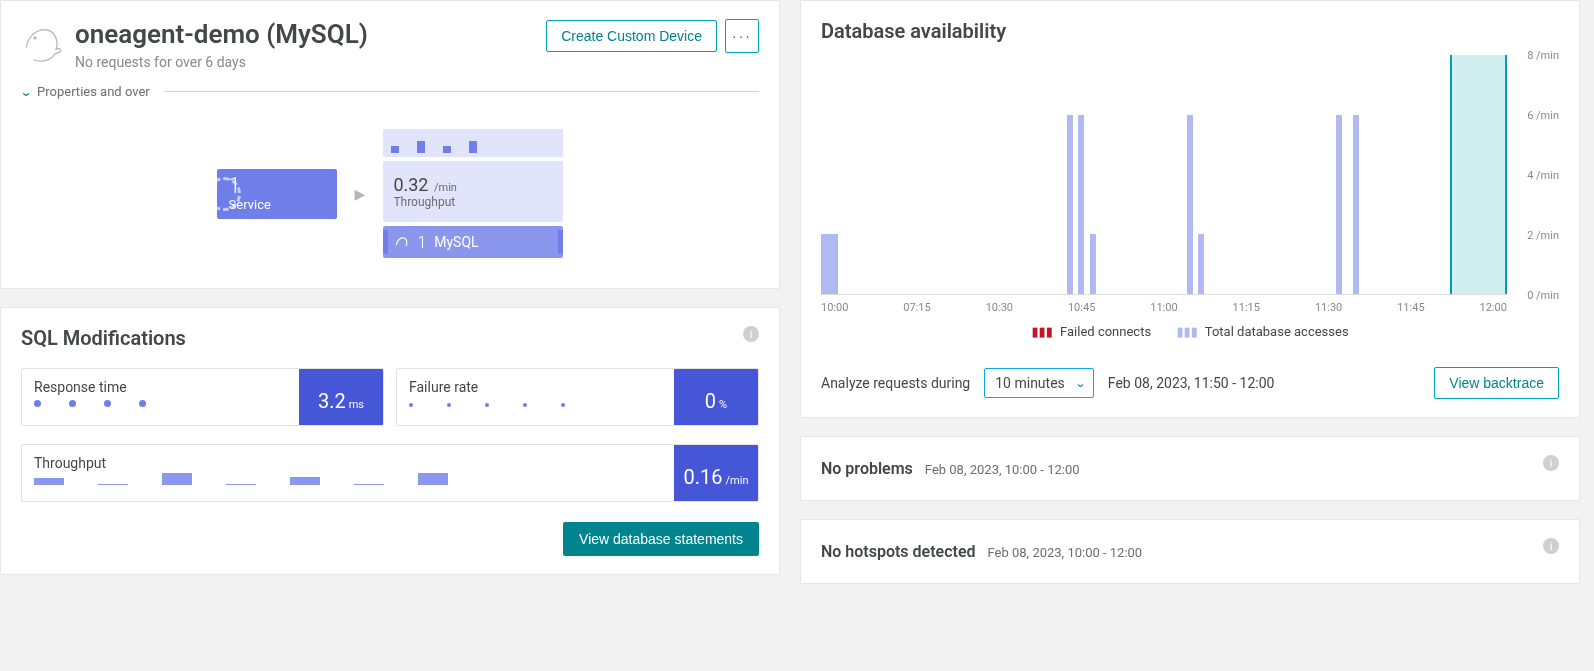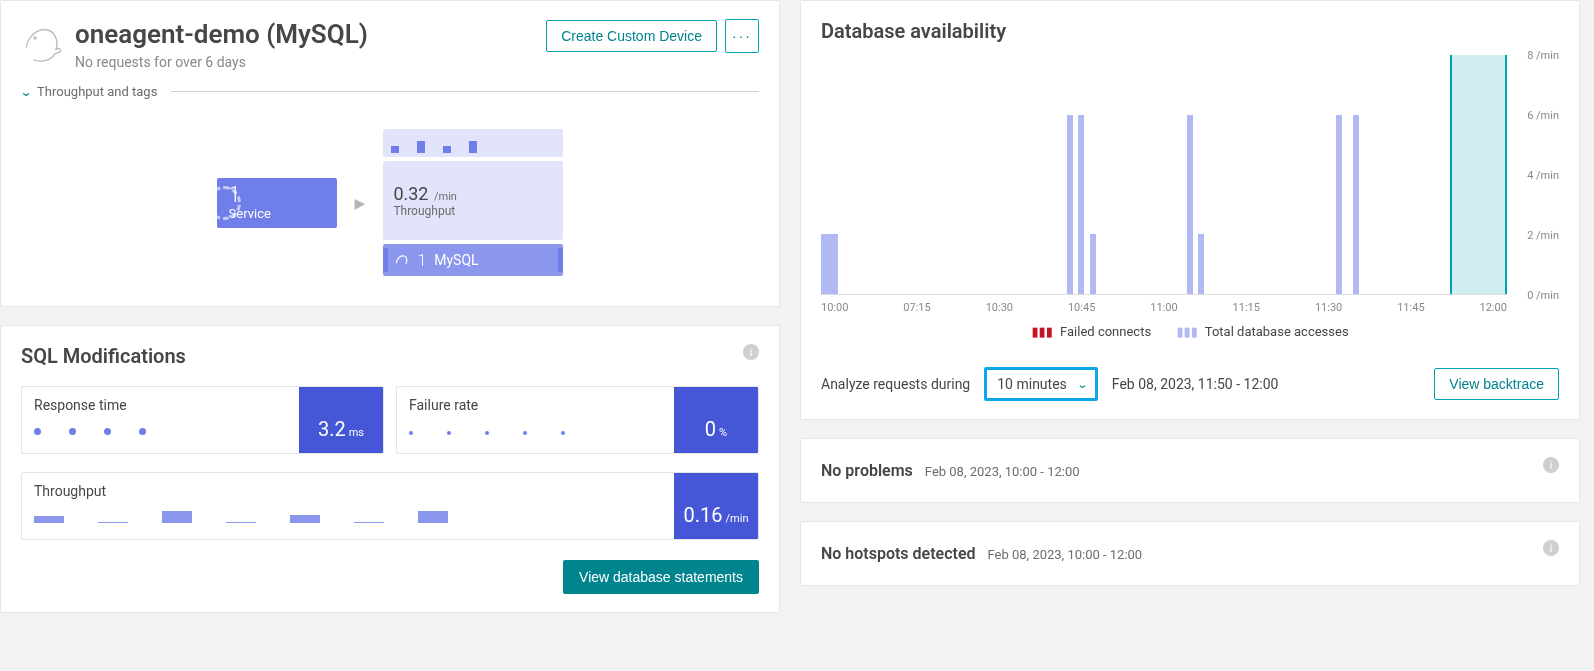--- a/index.html
+++ b/index.html
@@ -93,21 +93,21 @@
   }
   .flow-caret { color:#b5b5b5; font-size:14px; }
 
   .flow-right { display:flex; flex-direction:column; gap:4px; }
   .spark-row {
     width:180px; height:28px; background:#e1e4fa; border-radius:2px;
     display:flex; align-items:flex-end; padding:4px 8px; gap:18px;
   }
   .spark-row .b { width:8px; background:#6f7ee8; }
   .throughput-box {
-    width:180px; background:#e1e4fa; border-radius:2px; padding:22px 10px;
+    width:180px; background:#e1e4fa; border-radius:2px; padding:13px 10px;
   }
   .throughput-box .v { font-size:18px; color:#454646; }
   .throughput-box .u { font-size:11px; color:#6d6d6d; margin-left:2px; }
   .throughput-box .cap { font-size:12px; color:#6d6d6d; }
   .mysql-tile {
     width:180px; height:32px; background:#8b97ec; color:#fff;
     border-radius:2px; display:flex; align-items:center; gap:8px;
     padding:0 10px; position:relative;
   }
   .mysql-tile::before, .mysql-tile::after{
@@ -124,21 +124,21 @@
     position:absolute; top:18px; right:20px;
     width:16px;height:16px;border-radius:50%;background:#cfcfcf;color:#fff;
     font-size:11px; display:flex;align-items:center;justify-content:center;
     cursor:pointer;
   }
 
   .metrics-row { display:flex; gap:12px; margin-top:18px; }
   .metric {
     border:1px solid #e3e3e3; border-radius:2px;
     display:flex; align-items:stretch; overflow:hidden;
-    height:68px;
+    height:58px;
   }
   .metric.half { flex:1; }
   .metric.full { width:100%; }
   .metric-body { flex:1; padding:10px 12px; display:flex; flex-direction:column; }
   .metric-body .lbl { color:#454646; font-size:14px; }
   .metric-dots { margin-top:auto; display:flex; gap:28px; padding-bottom:8px; }
   .metric-dots .d { width:7px;height:7px;border-radius:50%;background:#6f7ee8; display:inline-block;}
   .metric-line { margin-top:auto; height:18px; display:flex; align-items:flex-end; gap:34px; padding-bottom:6px;}
   .metric-line .b { width:30px; background:#8b97ec; }
   .metric-val {
@@ -167,21 +167,21 @@
     background:rgba(0,168,178,.18);
     border-left:2px solid #00a1b2; border-right:2px solid #00a1b2;
   }
   .chart-x { display:flex; justify-content:space-between; font-size:11px; color:#898989; margin-top:6px; padding-right:52px;}
   .legend { text-align:center; margin-top:10px; font-size:13px; color:#454646;}
   .legend .fi{ color:#c41425; margin:0 4px 0 0;}
   .legend .ti{ color:#b1b9f2; margin:0 4px 0 22px;}
 
   .analyze-row { display:flex; align-items:center; gap:14px; margin-top:28px; }
   .select {
-    border:3px solid #0ea5e9; border-radius:2px;
+    border:1px solid #0ea5e9; border-radius:2px;
     padding:6px 28px 6px 10px;
     color:#454646; font-size:14px;
     position:relative; cursor:pointer;
     display:inline-flex; align-items:center;
   }
   .select .car{
     position:absolute; right:8px; color:#00848e; font-size:11px;
     transform: scaleX(1.3);
   }
   .muted { color:#454646; font-size:14px; }
@@ -211,21 +211,21 @@
           <div class="hdr-sub">No requests for over 6 days</div>
         </div>
         <div class="hdr-btns">
           <button class="btn-outline">Create Custom Device</button>
           <button class="btn-more">···</button>
         </div>
       </div>
 
       <div class="props-tags">
         <span class="chev-down">⌄</span>
-        <span>Throughput and tags</span>
+        <span>Properties and over</span>
         <span class="props-tags-line"></span>
       </div>
 
       <div class="flow">
         <div class="tile-service">
           <div>
             <div class="num">1</div>
             <div class="lbl">Service</div>
           </div>
         </div>

